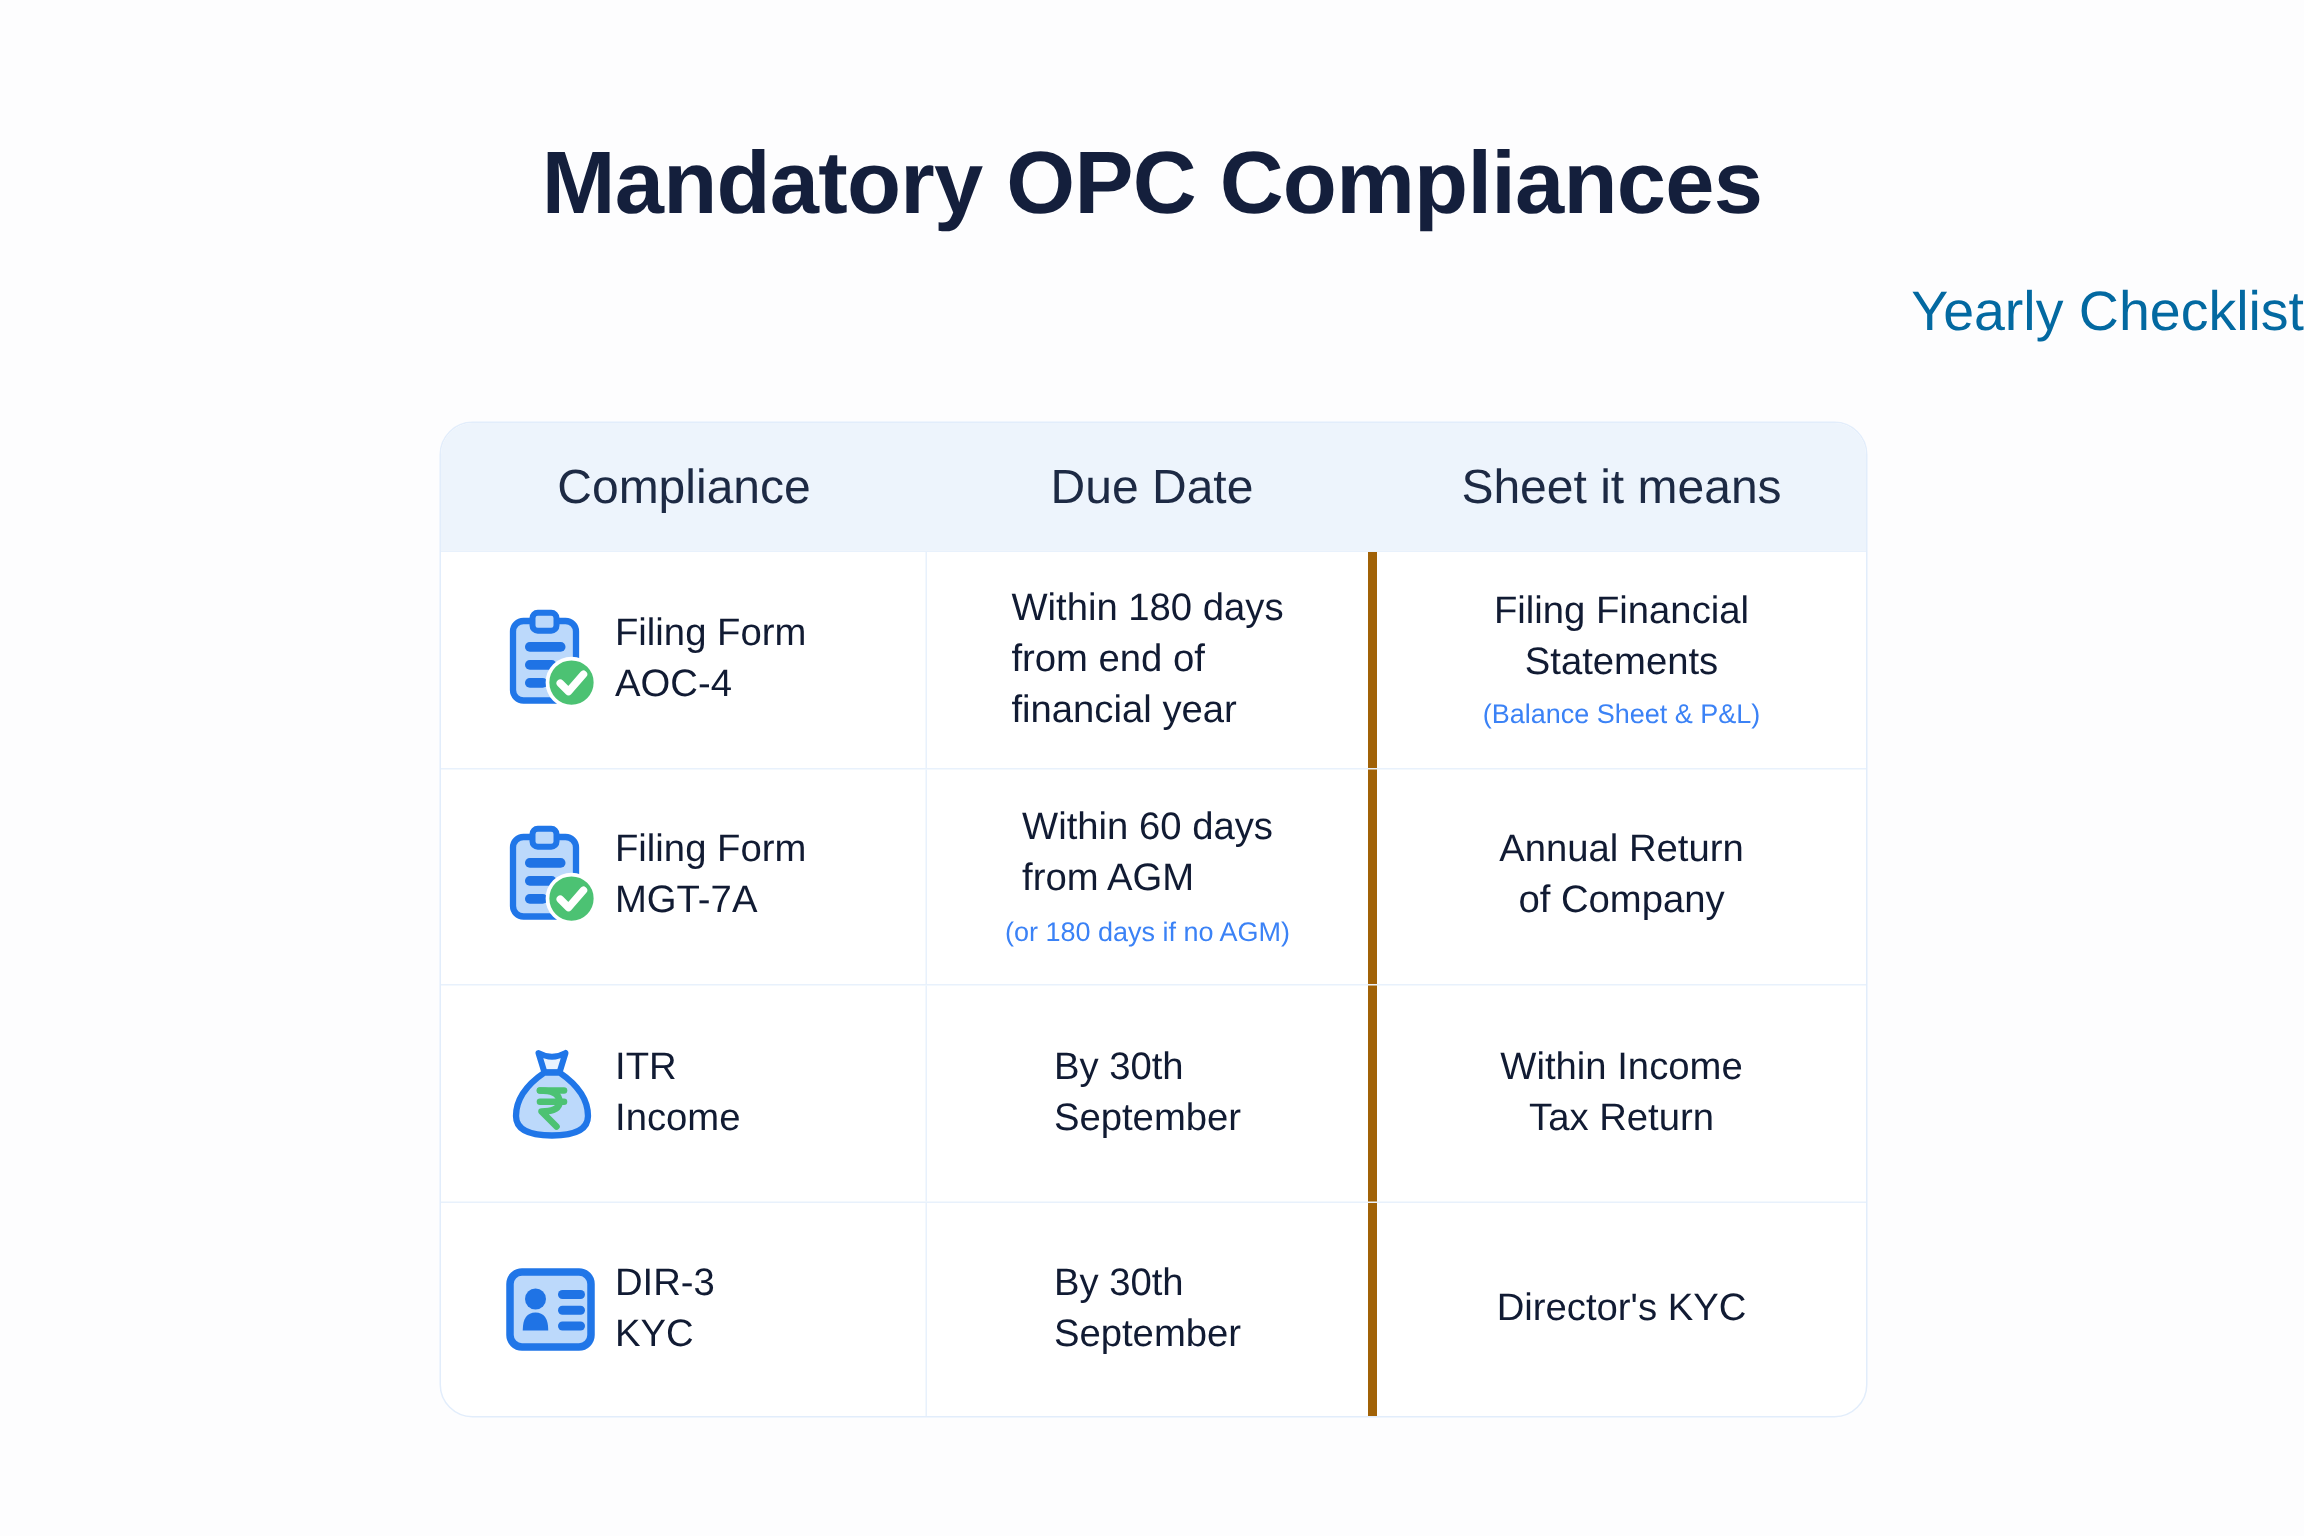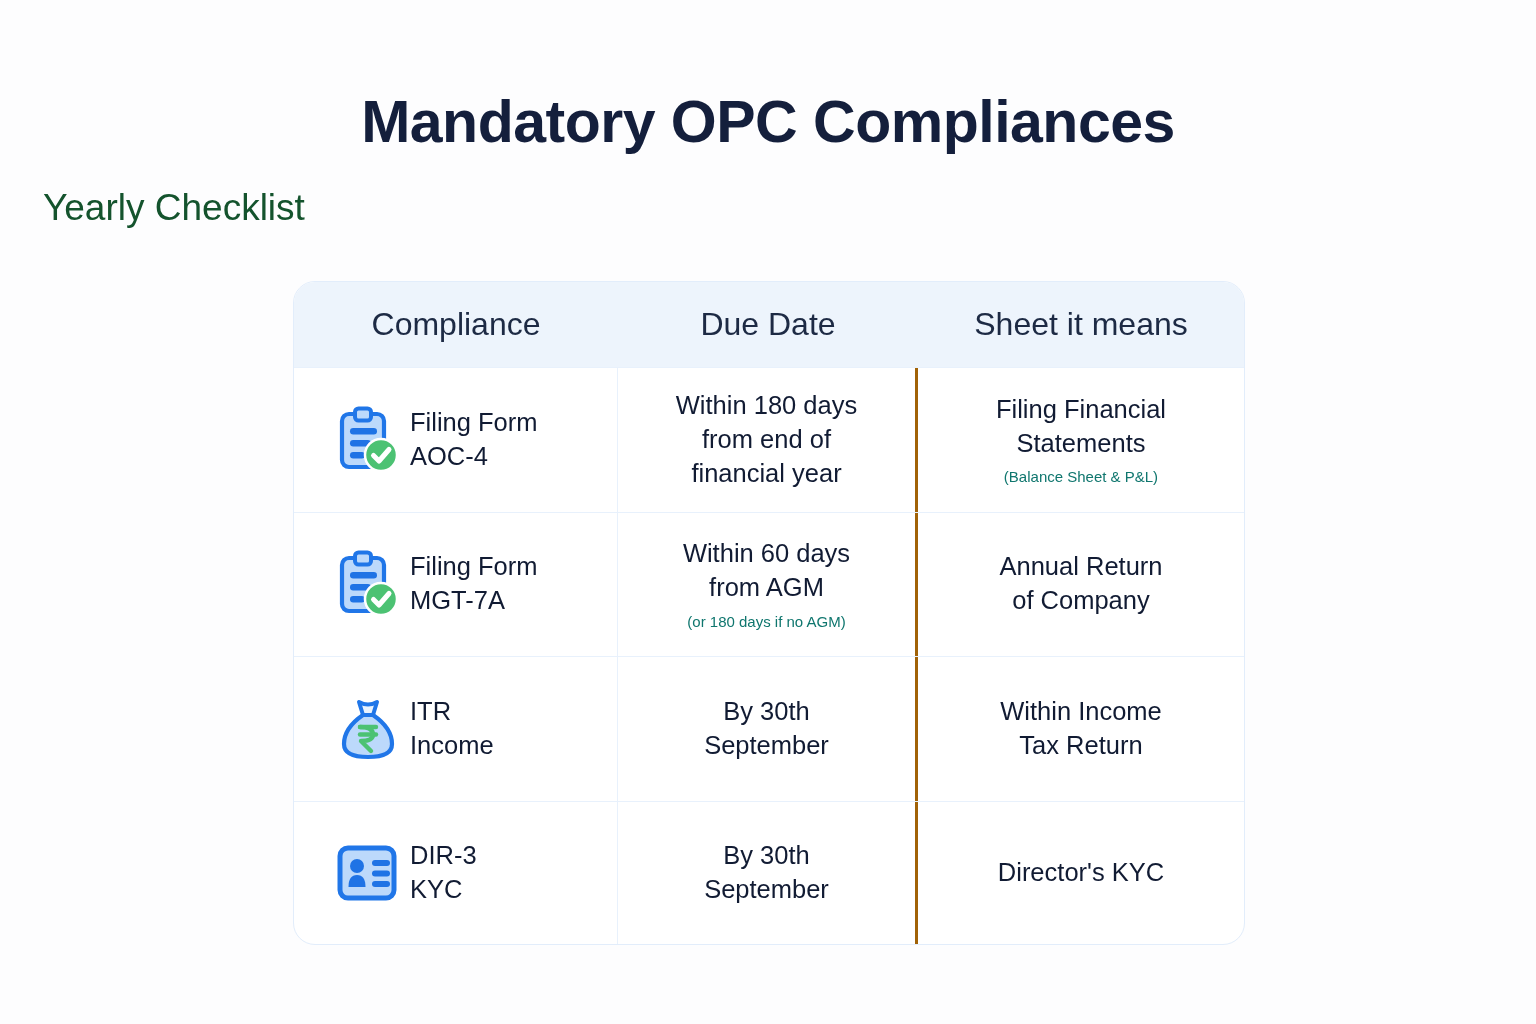--- a/index.html
+++ b/index.html
@@ -31,24 +31,24 @@
     letter-spacing: -0.5px;
     color: #141f3c;
     line-height: 1.05;
   }
 
   .subtitle {
     position: absolute;
     left: 0;
     top: 186px;
     width: 1536px;
-    text-align: left;
+    text-align: right;
     font-size: 37px;
     font-weight: 400;
-    color: #14532d;
+    color: #0369a1;
     line-height: 1.2;
     padding-left: 43px;
   }
 
   
   .card {
     position: absolute;
     left: 293px;
     top: 281px;
     width: 952px;
@@ -96,41 +96,41 @@
     flex-direction: row;
     align-items: center;
     justify-content: flex-start;
     padding-left: 40px;
     gap: 8px;
     border-right: 1px solid #e8f1fc;
   }
 
   .td-due {
     align-items: center;
-    text-align: center;
-    border-right: 3px solid #a16207;
+    text-align: left;
+    border-right: 6px solid #a16207;
   }
 
   .td-means {
     align-items: center;
     text-align: center;
   }
 
   .cell-text {
     font-size: 25.5px;
     font-weight: 400;
     color: #111b33;
     line-height: 1.33;
     white-space: pre-line;
   }
 
   .cell-sub {
-    font-size: 15px;
-    font-weight: 400;
-    color: #0f766e;
+    font-size: 18px;
+    font-weight: 400;
+    color: #3b82f6;
     line-height: 1.3;
     margin-top: 7px;
   }
 
   .icon-wrap {
     width: 68px;
     height: 72px;
     flex: 0 0 68px;
     display: flex;
     align-items: center;

